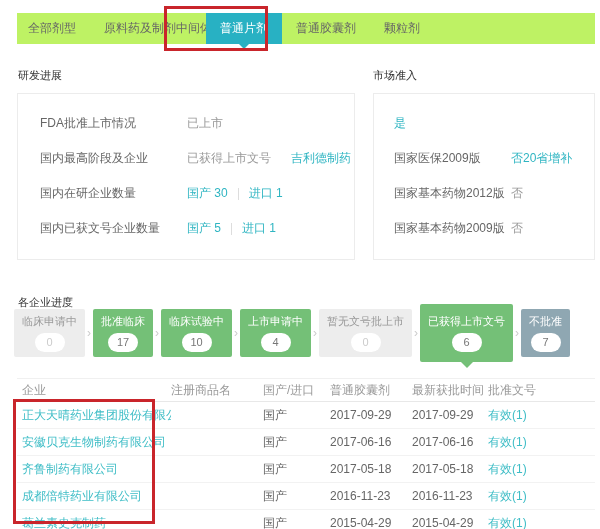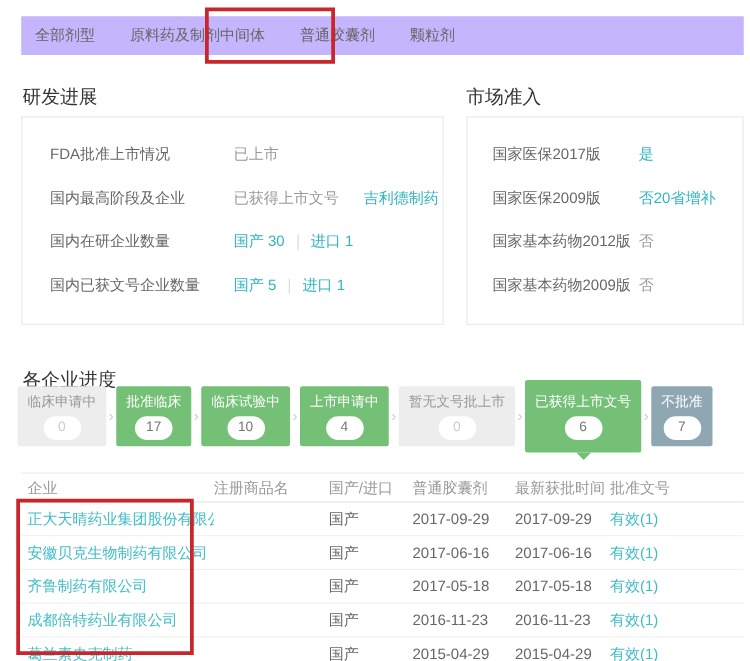--- a/index.html
+++ b/index.html
@@ -2,33 +2,33 @@
 <html><head>
 <meta charset="utf-8">
 <style>
   * { margin:0; padding:0; box-sizing:border-box; }
   html,body { background:#fff; }
   body { font-family:"Liberation Sans","DejaVu Sans",sans-serif; }
   .page { position:relative; width:600px; height:529px; background:#fff; overflow:hidden; }
 
   
   .tabbar { position:absolute; left:17px; top:13px; width:578px; height:31px;
-            background:#c4b5fd; display:flex; align-items:center; }
+            background:#bef264; display:flex; align-items:center; }
   .tab { padding:0 14px; font-size:12px; color:#666; line-height:31px; white-space:nowrap; cursor:pointer; }
   .tab:first-child { padding-left:11px; }
   .tab.selected { background:#28b1c3; color:#fff; position:relative; margin-left:-20px; z-index:2; }
   .tab.selected::after { content:""; position:absolute; left:50%; bottom:-5px; margin-left:-5px;
             border-left:5px solid transparent; border-right:5px solid transparent; border-top:5px solid #28b1c3; }
 
   .red-box { position:absolute; border:3px solid #c9252b; z-index:6; pointer-events:none; }
   .red-box.tab-box { left:164px; top:6px; width:104px; height:45px; }
   .red-box.table-box { left:13px; top:399px; width:142px; height:125px; }
 
   
-  .section-title { position:absolute; font-size:15px; color:#333; }
+  .section-title { position:absolute; font-size:11px; color:#333; }
   .title-rd { left:18px; top:68px; }
   .title-market { left:373px; top:68px; }
   .title-progress { left:18px; top:295px; }
 
   
   .panel { position:absolute; top:93px; height:167px; border:1px solid #ececec; background:#fff; padding:12px 8px 8px 22px; }
   .panel-rd { left:17px; width:338px; }
   .panel-market { left:373px; width:222px; padding-left:20px; }
   .panel-row { display:flex; align-items:center; height:35px; font-size:12px; }
   .panel-row .lbl { color:#666; }
@@ -67,20 +67,21 @@
   .license { color:#3ebdc6; cursor:pointer; }
 </style>
 </head>
 <body>
 
 <div class="page">
 
   <div class="tabbar">
       <div class="tab">全部剂型</div>
       <div class="tab">原料药及制剂中间体</div>
+      <div class="tab selected">普通片剂</div>
       <div class="tab">普通胶囊剂</div>
       <div class="tab">颗粒剂</div>
     </div>
   <div class="red-box tab-box"></div>
 
   <div class="section-title title-rd">研发进展</div>
   <div class="panel panel-rd">
       <div class="panel-row">
         <span class="lbl">FDA批准上市情况</span>
         <span class="val grey">已上市</span>
@@ -101,21 +102,20 @@
         <span class="lbl">国内已获文号企业数量</span>
         <span class="val teal">国产 5</span>
         <span class="vdiv"></span>
         <span class="val teal">进口 1</span>
       </div>
     </div>
 
   <div class="section-title title-market">市场准入</div>
   <div class="panel panel-market">
       <div class="panel-row">
-        <span class="lbl">国家医保2017版</span>
         <span class="val teal">是</span>
       </div>
       <div class="panel-row">
         <span class="lbl">国家医保2009版</span>
         <span class="val teal">否20省增补</span>
       </div>
       <div class="panel-row">
         <span class="lbl">国家基本药物2012版</span>
         <span class="val grey">否</span>
       </div>

